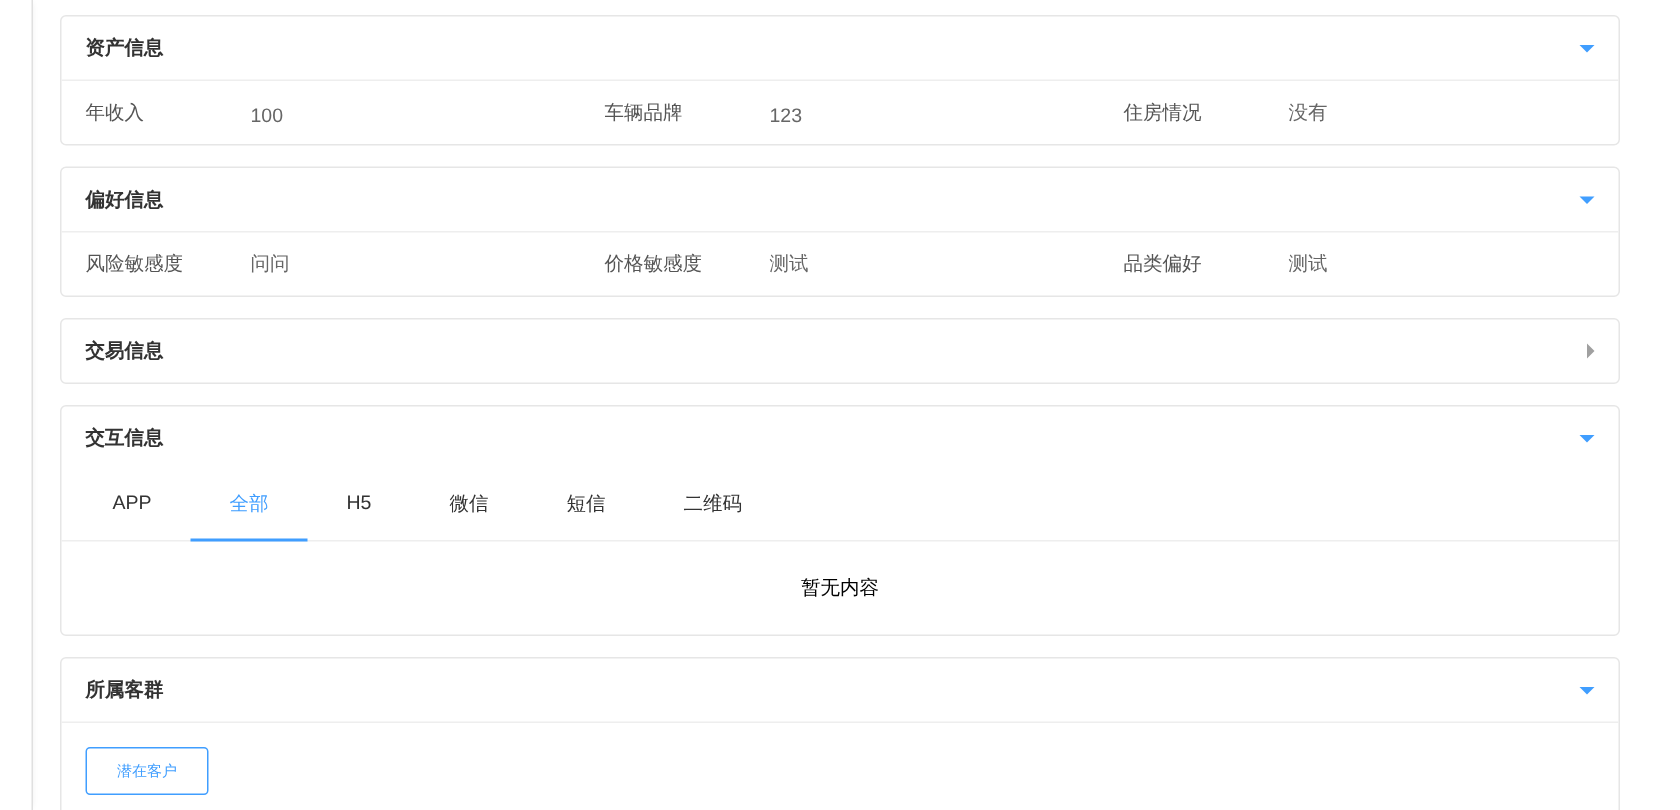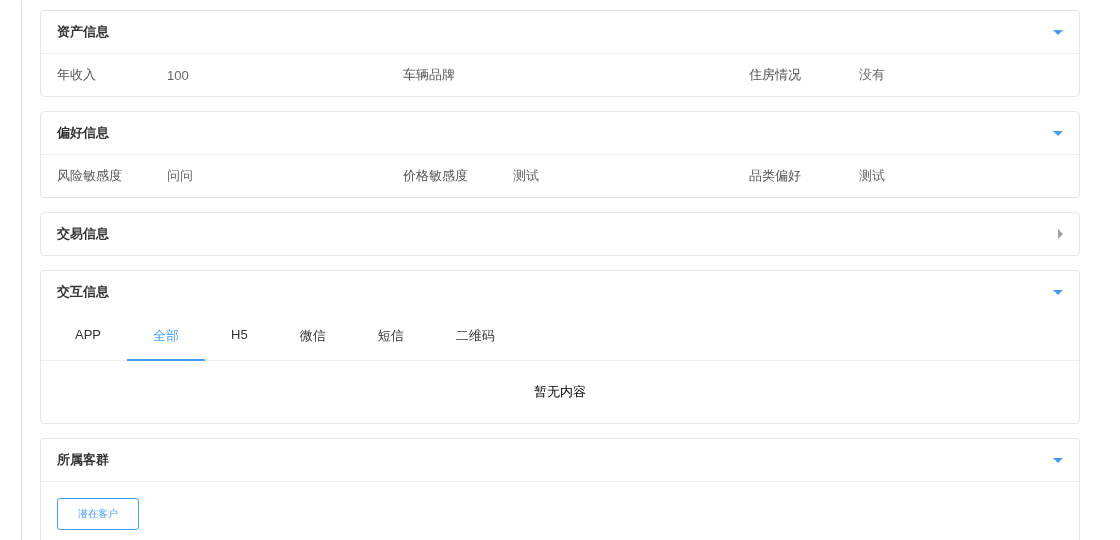--- a/index.html
+++ b/index.html
@@ -64,21 +64,21 @@
     .panel-body {
       border-top: 1px solid #eee;
       padding: 0;
     }
     .field-row {
       display: flex;
     }
     .field-cell {
       flex: 1;
       display: flex;
-      align-items: center;
+      align-items: flex-end;
       padding: 12px 16px;
       gap: 20px;
     }
     .field-label {
       color: #555;
       font-size: 13px;
       min-width: 70px;
     }
     .field-value {
       color: #666;
@@ -136,20 +136,21 @@
       <span class="caret caret-down"></span>
     </div>
     <div class="panel-body">
       <div class="field-row">
         <div class="field-cell">
           <span class="field-label">年收入</span>
           <span class="field-value">100</span>
         </div>
         <div class="field-cell">
           <span class="field-label">车辆品牌</span>
+          <span class="field-value">123</span>
         </div>
         <div class="field-cell">
           <span class="field-label">住房情况</span>
           <span class="field-value">没有</span>
         </div>
       </div>
     </div>
   </div>
 
   <div class="panel">

